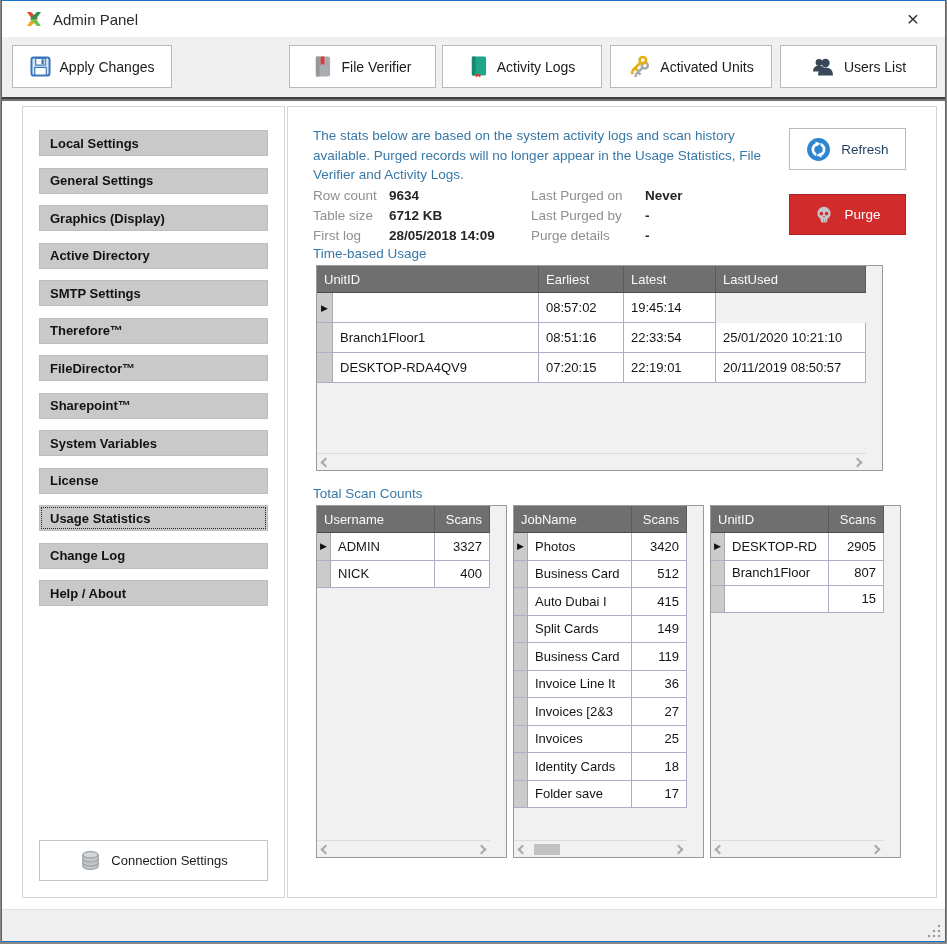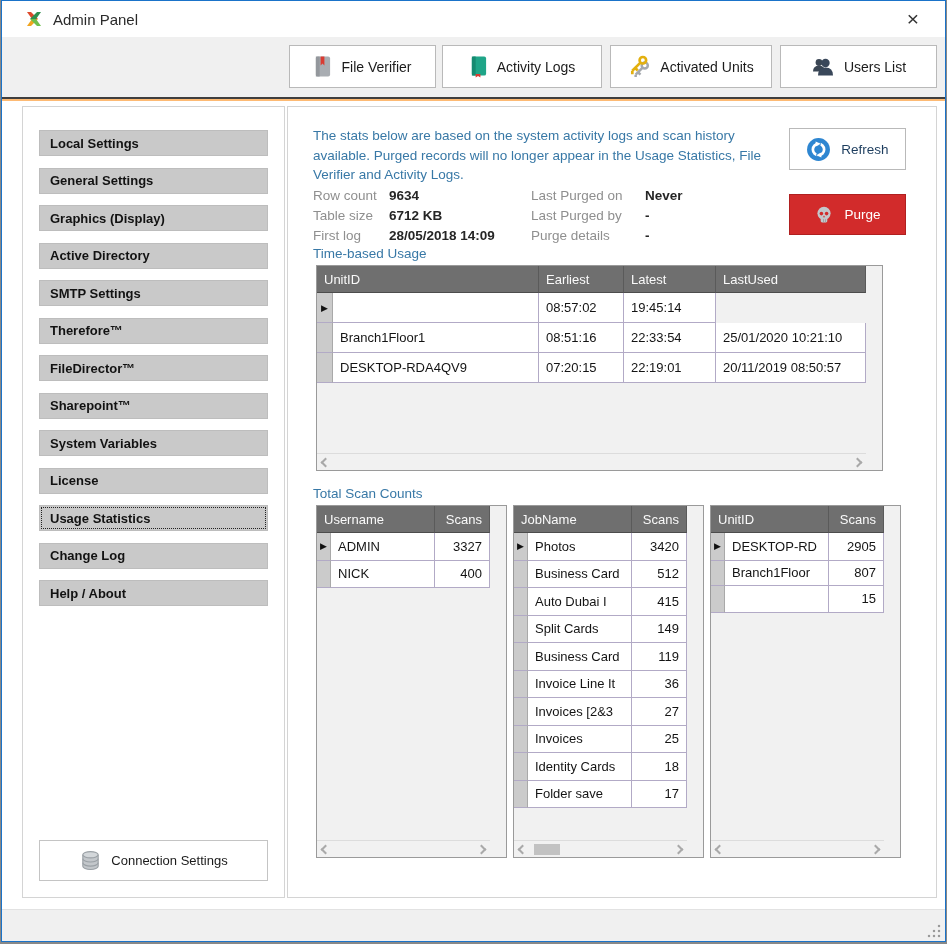--- a/index.html
+++ b/index.html
@@ -1,20 +1,20 @@
 <!DOCTYPE html>
 <html><head>
 <meta charset="utf-8">
 <style>
   * { margin:0; padding:0; box-sizing:border-box; }
   html,body { background:#888; }
   body { font-family:"Liberation Sans", sans-serif; }
   .window {
     position:relative; width:945px; height:942px; margin:0 auto;
-    background:#fdba74; border:1px solid #1a73c9; overflow:hidden;
+    background:#737373; border:1px solid #1a73c9; overflow:hidden;
   }
   
   .titlebar { position:absolute; left:0; top:0; width:100%; height:36px; background:#fff; display:flex; align-items:center; }
   .app-logo { margin-left:22px; width:20px; height:20px; flex:none; }
   .title-text { margin-left:9px; font-size:15px; color:#2b2b2b; }
   .close-btn { position:absolute; right:12px; top:0; width:40px; height:36px; display:flex; align-items:center; justify-content:center; font-size:21px; color:#333; cursor:pointer; }
   
   .toolbar { position:absolute; left:0; top:36px; width:100%; height:62px; background:#f0f0f0; border-bottom:2px solid #3f3f3f; }
   .tb-btn { position:absolute; top:8px; height:43px; background:#fff; border:1px solid #b9b9b9; display:flex; align-items:center; justify-content:center; gap:9px; font-size:14px; color:#1b1b1b; cursor:pointer; }
   .tb-btn svg { flex:none; }
@@ -79,20 +79,29 @@
       <polygon points="3,3 7,3 14,10 8,10" fill="#dd4a2b"></polygon>
       <polygon points="3,17 7,17 14,10 8,10" fill="#f0a51f"></polygon>
       <polygon points="17,3 13,3 6,10 12,10" fill="#2f8f4e"></polygon>
       <polygon points="17,17 13,17 6,10 12,10" fill="#6fbf4d"></polygon>
     </svg>
     <span class="title-text">Admin Panel</span>
     <span class="close-btn">×</span>
   </div>
 
   <div class="toolbar">
+    <div class="tb-btn" style="left:10px; width:160px;">
+      <svg width="21" height="21" viewBox="0 0 22 22">
+        <rect x="1.5" y="1.5" width="19" height="19" rx="2.5" fill="#cfe3f6" stroke="#3a74b8" stroke-width="2"></rect>
+        <rect x="6" y="2.5" width="10" height="7" fill="#fff" stroke="#3a74b8" stroke-width="1.2"></rect>
+        <rect x="12" y="3.5" width="2.4" height="5" fill="#3a74b8"></rect>
+        <rect x="5" y="12" width="12" height="8" fill="#fff" stroke="#3a74b8" stroke-width="1.2"></rect>
+      </svg>
+      <span>Apply Changes</span>
+    </div>
     <div class="tb-btn" style="left:440px; width:160px;">
       <svg width="19" height="23" viewBox="0 0 20 24">
         <rect x="3" y="1.5" width="15" height="20" rx="2" fill="#1fa588"></rect>
         <rect x="3" y="1.5" width="4" height="20" fill="#168a71"></rect>
         <polygon points="7,20 12,20 12,23.6 9.5,22 7,23.6" fill="#d93a31"></polygon>
       </svg>
       <span>Activity Logs</span>
     </div>
     <div class="tb-btn" style="left:287px; width:147px;">
       <svg width="19" height="23" viewBox="0 0 20 24">

